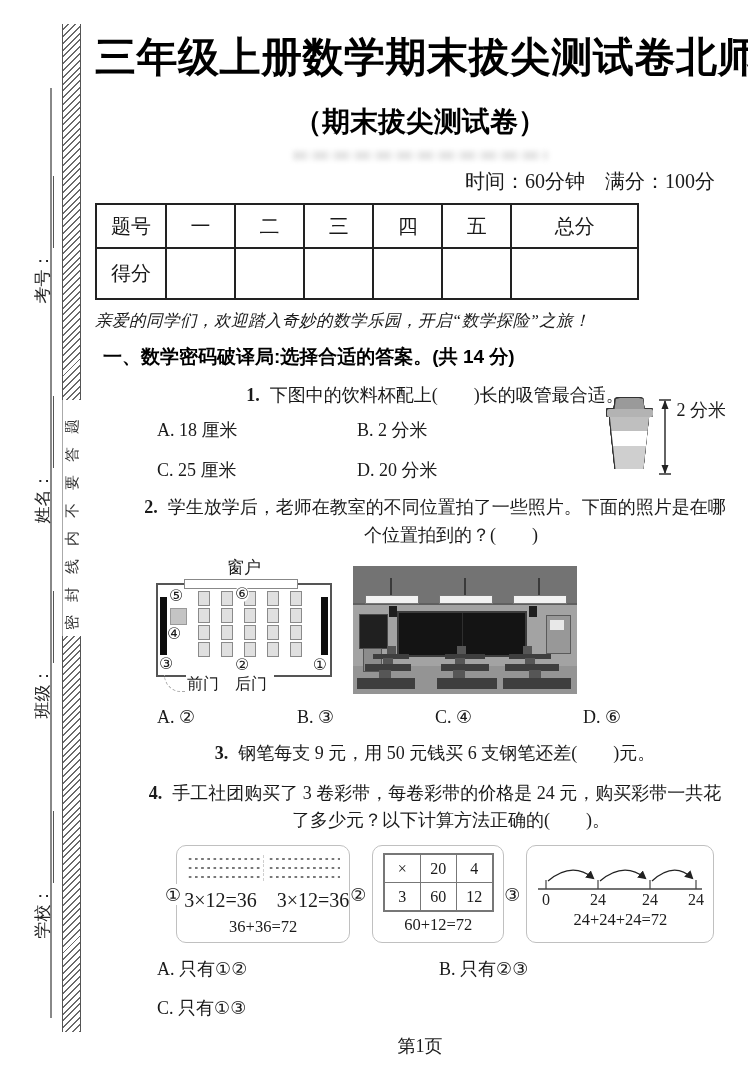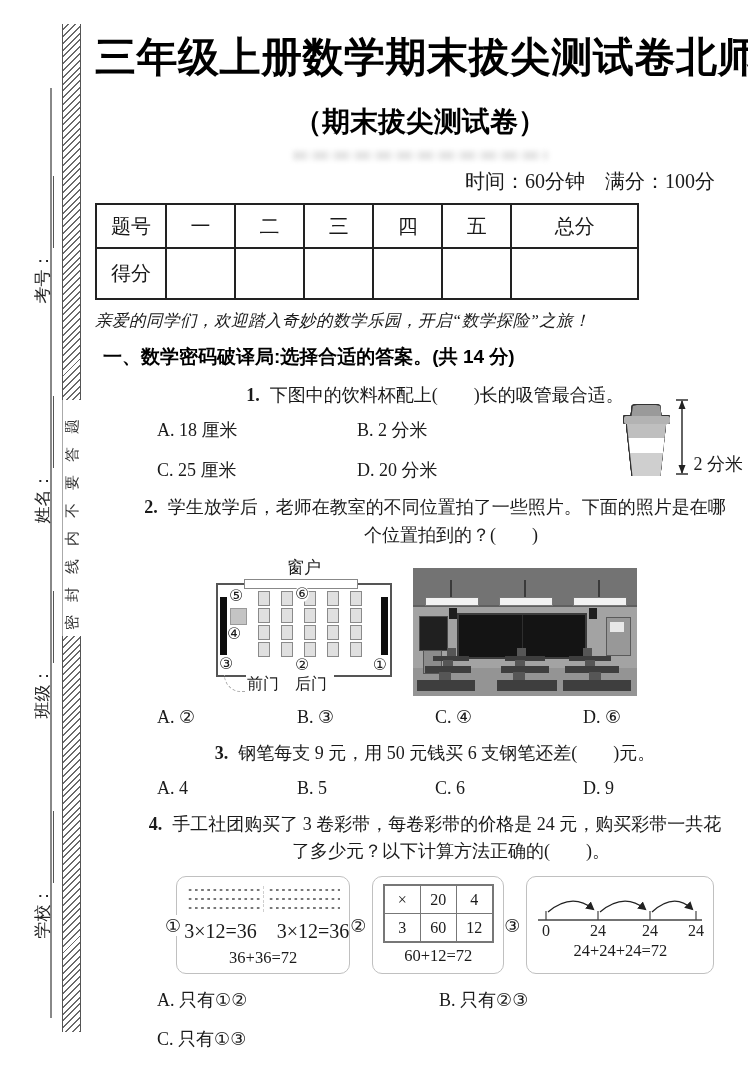--- a/index.html
+++ b/index.html
@@ -51,31 +51,31 @@
     margin-top:12px;font-family:"Liberation Sans","DejaVu Sans",sans-serif;
     font-weight:700;font-size:19px;color:#000;margin-left:8px;
   }
   .q{font-size:18px;line-height:1.55;padding-left:62px;text-indent:-32px;margin:12px 16px 4px;text-align:center;}
   .qnum{font-weight:bold;margin-right:10px;}
   .opts2{display:grid;grid-template-columns:200px 1fr;row-gap:16px;padding-left:62px;width:400px;font-size:18px;margin-top:8px;}
   .opts4{display:grid;grid-template-columns:140px 138px 148px 1fr;padding-left:62px;font-size:18px;margin-top:10px;}
   .opts2w{display:grid;grid-template-columns:282px 1fr;row-gap:15px;padding-left:62px;font-size:18px;margin-top:14px;}
   
   .q1wrap{position:relative;min-height:96px;}
-  .cupfig{position:absolute;right:2px;top:16px;display:flex;align-items:flex-end;gap:4px;}
+  .cupfig{position:absolute;right:19px;top:16px;display:flex;align-items:flex-start;gap:4px;}
   .cupcol{display:flex;flex-direction:column;align-items:center;
     filter:drop-shadow(.6px 0 0 #333) drop-shadow(-.6px 0 0 #333) drop-shadow(0 .6px 0 #333) drop-shadow(0 -.6px 0 #333);}
   .lid-top{width:34px;height:11px;background:#9a9a9a;border-radius:4px 4px 0 0;
     clip-path:polygon(6% 100%,10% 10%,22% 0,78% 0,90% 10%,94% 100%);}
   .lid-rim{width:46px;height:8px;background:#b3b3b3;border-radius:2px;}
   .cup-body{width:40px;height:52px;clip-path:polygon(1% 0,99% 0,85% 100%,15% 100%);
     background:linear-gradient(#bfbfbf 0 26%,#ffffff 26% 55%,#cfcfcf 55% 100%);}
   .cup-label{font-size:18px;}
   
-  .q2figs{display:flex;align-items:flex-end;margin-left:116px;margin-top:6px;}
+  .q2figs{display:flex;align-items:flex-start;margin-left:56px;margin-top:6px;}
   .classroom{position:relative;width:186px;height:140px;}
   .win-label{text-align:center;font-size:17px;margin-bottom:4px;}
   .room{position:relative;margin:0 auto;width:172px;height:90px;border:2px solid #555;background:#fff;}
   .window-bar{position:absolute;left:26px;top:-6px;width:112px;height:8px;background:#fff;border:1.3px solid #888;}
   .bboard{position:absolute;top:12px;width:7px;height:58px;background:#0d0d0d;}
   .bboard.l{left:2px;} .bboard.r{right:2px;}
   .desks{position:absolute;left:34px;top:5px;width:116px;height:68px;display:grid;
     grid-template-columns:repeat(5,1fr);grid-template-rows:repeat(4,1fr);justify-items:center;align-items:center;}
   .desk{width:10px;height:13px;border:1px solid #8a8a8a;background:#e0e0e0;}
   .tdesk{position:absolute;left:12px;top:23px;width:15px;height:15px;background:#c4c4c4;border:1px solid #999;}
@@ -300,26 +300,20 @@
     <div class="opts4">
       <span>A. ②</span>
       <span>B. ③</span>
       <span>C. ④</span>
       <span>D. ⑥</span>
     </div>
   </div>
 
   <div>
     <p class="q"><span class="qnum">3.</span><span>钢笔每支 9 元，用 50 元钱买 6 支钢笔还差(　　)元。</span></p>
-    <div class="opts4">
-      <span>A. 4</span>
-      <span>B. 5</span>
-      <span>C. 6</span>
-      <span>D. 9</span>
-    </div>
   </div>
 
   <div>
     <p class="q"><span class="qnum">4.</span><span>手工社团购买了 3 卷彩带，每卷彩带的价格是 24 元，购买彩带一共花了多少元？以下计算方法正确的(　　)。</span></p>
 
     <div class="methods">
 
       <span class="mtag">①</span>
       <div class="mbox b1">
         <div class="dotrows">

